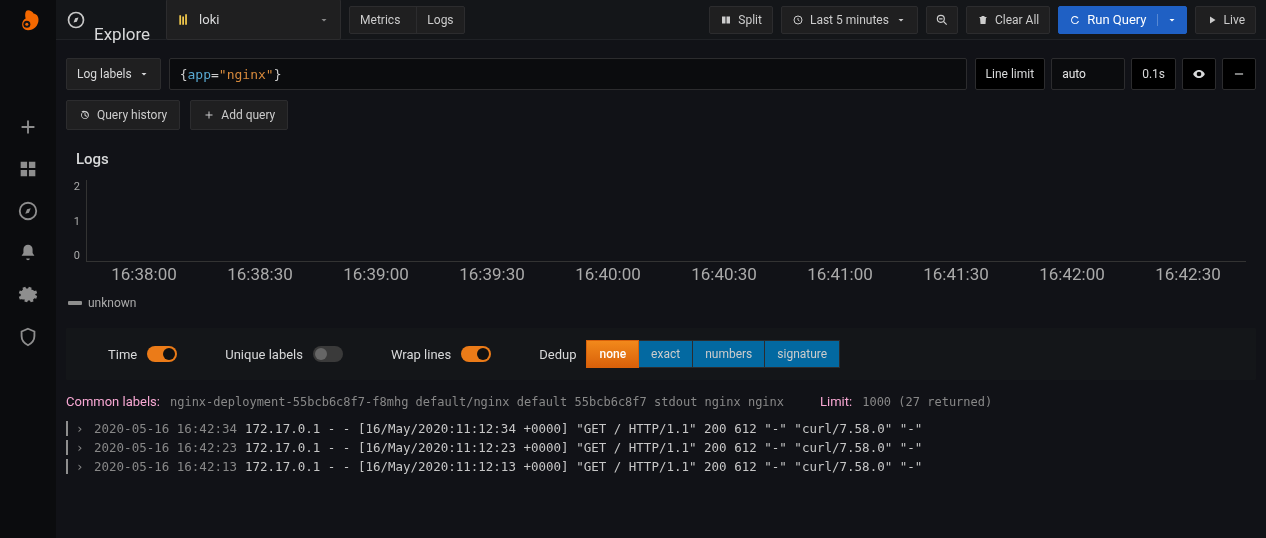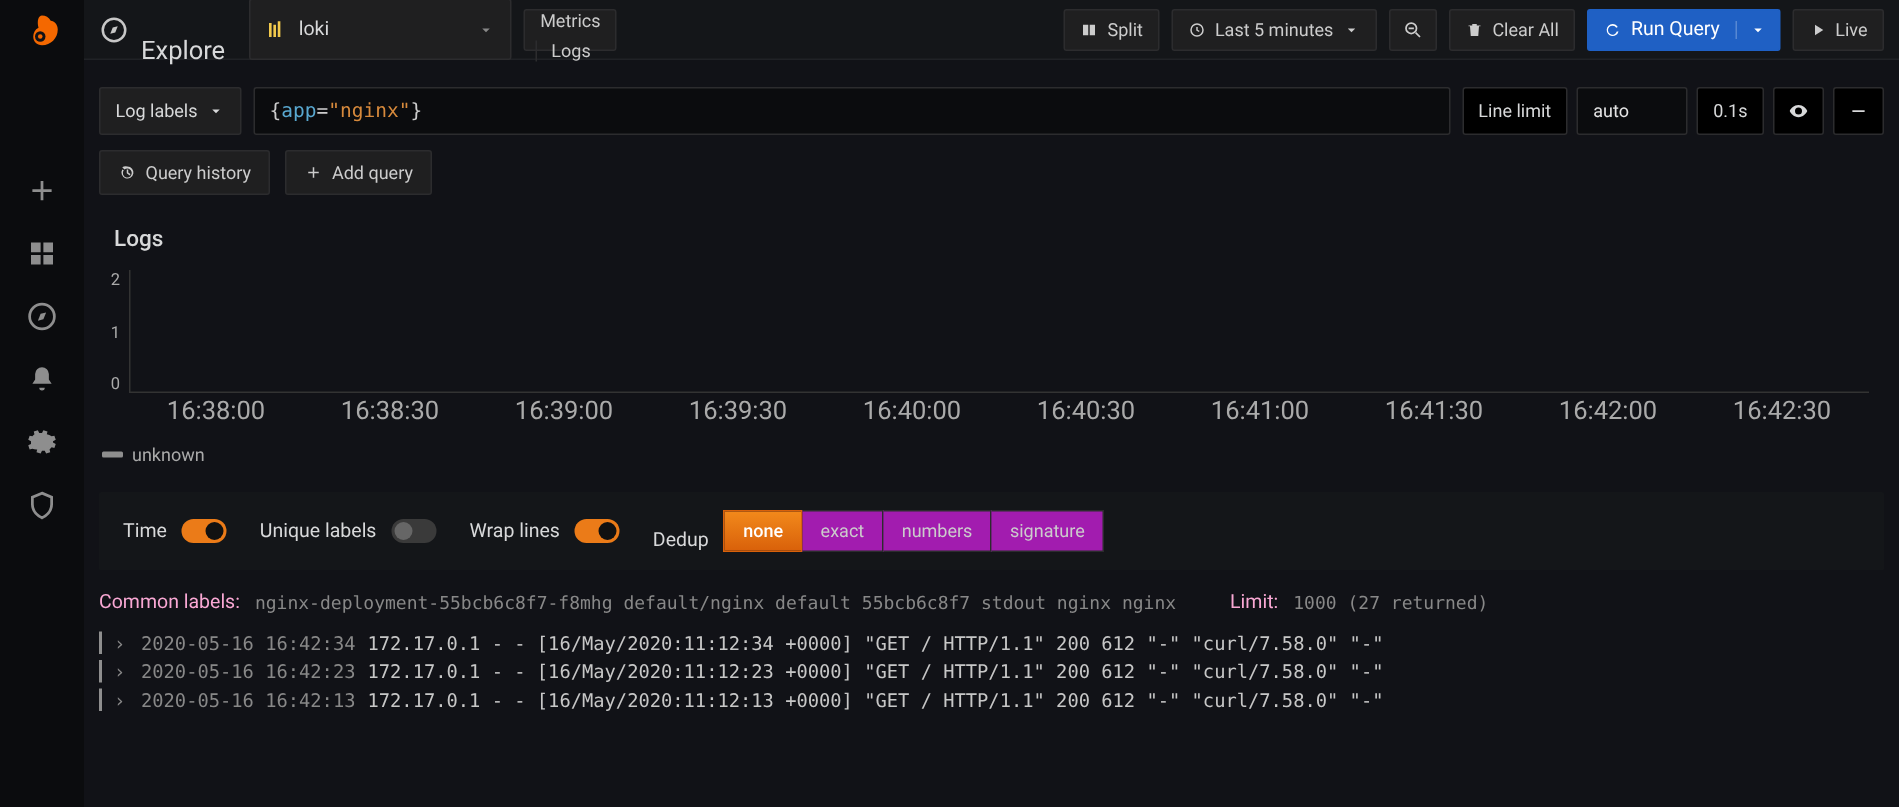--- a/index.html
+++ b/index.html
@@ -63,21 +63,21 @@
     border-radius: 2px;
     color: #ccc;
     height: 28px;
     padding: 0 10px;
     display: flex;
     align-items: center;
     gap: 6px;
     cursor: pointer;
     font-size: 12px;
   }
-  .tbtn.selected-group { padding: 0; flex-direction: column; }
+  .tbtn.selected-group { padding: 0; }
   .tbtn.selected-group > span { padding: 0 10px; height: 100%; display:flex; align-items:center; }
   .top-spacer { flex: 1; }
   .runbtn {
     background: #1f60c4;
     border: 1px solid #1f60c4;
     color: #fff;
     height: 28px;
     display: flex;
     align-items: center;
     border-radius: 2px;
@@ -222,34 +222,34 @@
   .controls {
     background:#141619;
     border-radius:1px;
     margin: 8px 0;
     padding: 12px 16px;
     display:flex;
     align-items:center;
     gap:22px;
     font-size:13px;
   }
-  .ctrl { display:flex; align-items:flex-end; gap:10px; }
+  .ctrl { display:flex; align-items:center; gap:10px;margin-left:26px; }
   .toggle {
     width:30px; height:16px; border-radius:8px; position:relative; cursor:pointer;
   }
   .toggle.on  { background:#eb7b18; }
   .toggle.off { background:#3a3a3a; }
   .toggle .knob {
     position:absolute; top:2px; width:12px; height:12px; border-radius:50%; background:#111;
   }
   .toggle.on .knob  { right:2px; }
   .toggle.off .knob { left:2px; background:#666; }
   .dedup-group { display:flex; }
   .dedup-btn {
-    background:#a21caf;
+    background:#0369a1;
     border:1px solid #2c2c2e;
     padding:6px 12px;
     font-size:12px;
     color:#ccc;
     cursor:pointer;
   }
   .dedup-btn + .dedup-btn { border-left:none; }
   .dedup-btn.active {
     background: linear-gradient(180deg,#f2891b,#d9610a);
     border-color:#d9610a;

